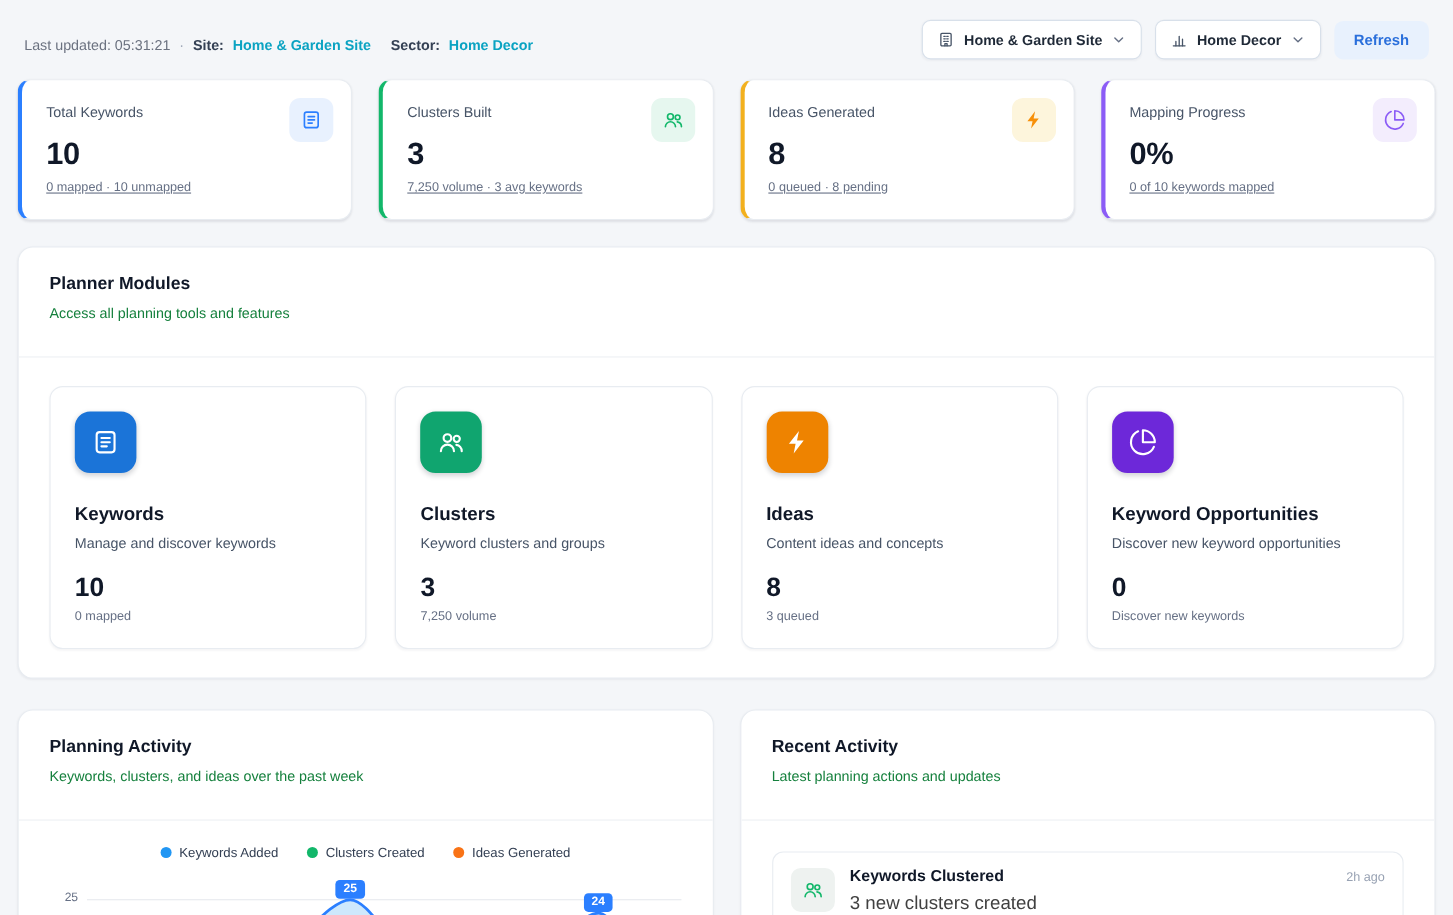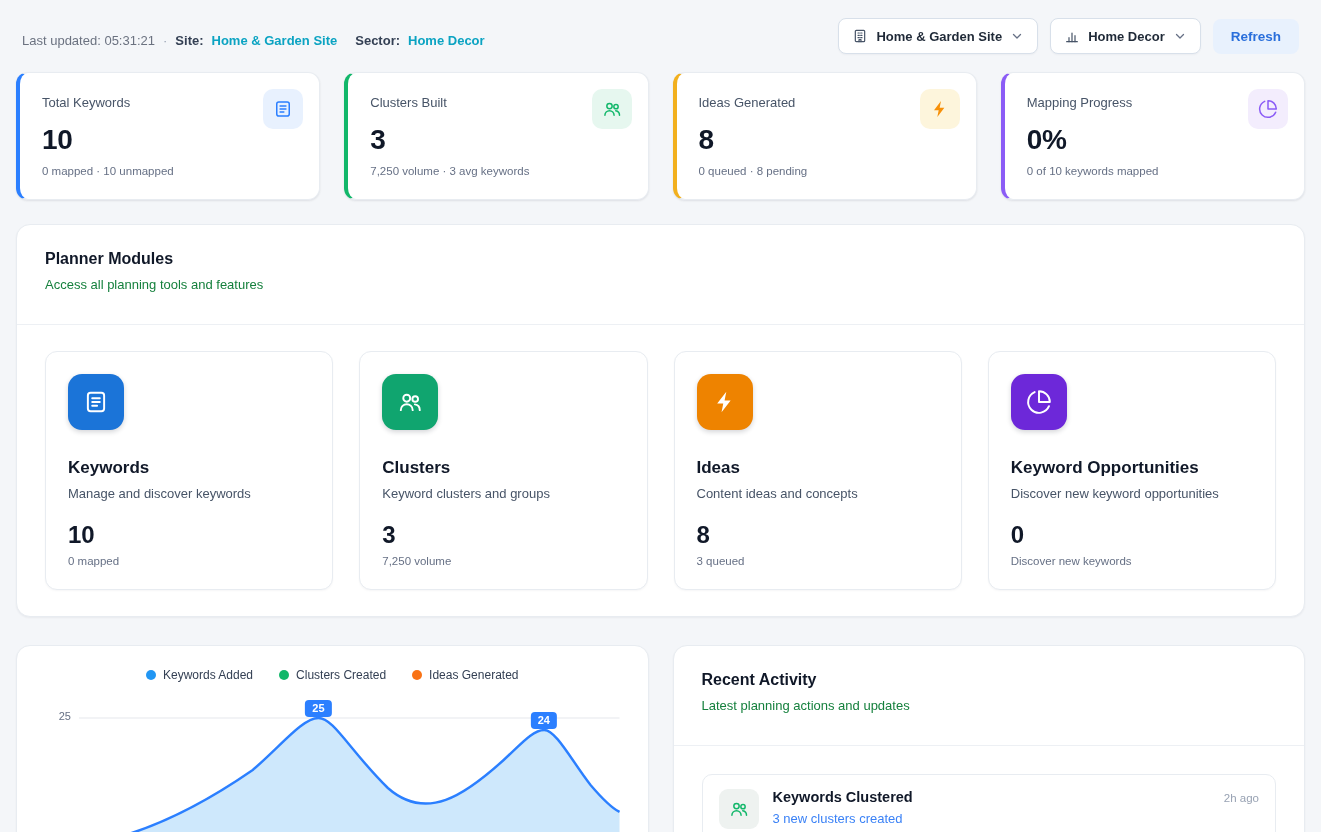--- a/index.html
+++ b/index.html
@@ -43,21 +43,21 @@
     border-radius: 12px; padding: 20px 20px 22px 22px;
     box-shadow: 0 1px 2px rgba(16,24,40,.06), 0 1px 3px rgba(16,24,40,.04);
   }
   .stat-label { font-size: 13px; color: #475467; }
   .stat-icon {
     position: absolute; top: 16px; right: 16px; width: 40px; height: 40px; border-radius: 10px;
     display: flex; align-items: center; justify-content: center;
   }
   .stat-icon svg { width: 20px; height: 20px; }
   .stat-value { font-size: 28px; font-weight: 700; color: #101828; margin-top: 13px; letter-spacing: -0.3px; }
-  .stat-detail { font-size: 11.5px; color: #667085; margin-top: 9px; }
+  .stat-detail { font-size: 11.5px; color: #667085; margin-top: 9px; text-decoration: underline; }
 
   
   .modules-card {
     background: #fff; border: 1px solid #e8ecf1; border-radius: 14px; margin-bottom: 28px;
     box-shadow: 0 1px 2px rgba(16,24,40,.05);
   }
   .section-head { padding: 25px 28px 32px; border-bottom: 1px solid #edf0f4; }
   .section-title { font-size: 16px; font-weight: 700; color: #101828; }
   .section-subtitle { font-size: 13px; color: #15803d; margin-top: 9px; }
   .modules-grid { display: grid; grid-template-columns: repeat(4, 1fr); gap: 26px; padding: 26px 28px; }
@@ -103,21 +103,21 @@
   }
   .activity-tile {
     width: 40px; height: 40px; border-radius: 9px; background: #eef2f0; color: #12b76a;
     display: flex; align-items: center; justify-content: center; flex: none;
   }
   .activity-tile svg { width: 20px; height: 20px; }
   .activity-content { flex: 1; }
   .activity-title-row { display: flex; justify-content: space-between; align-items: baseline; }
   .activity-title { font-size: 14.5px; font-weight: 700; color: #101828; }
   .activity-time { font-size: 11.5px; color: #98a2b3; }
-  .activity-desc { font-size: 13px; color: #3b82f6; margin-top: 6px; }
+  .activity-desc { font-size: 17px; color: #404040; margin-top: 6px; }
 </style>
 </head>
 <body>
 
 <div class="page">
 
   <div class="topbar">
     <div class="topbar-left">
       <div class="meta">
         <span class="meta-muted">Last updated: 05:31:21</span>
@@ -273,20 +273,24 @@
         <div class="module-value">0</div>
         <div class="module-detail">Discover new keywords</div>
       </div>
 
     </div>
   </section>
 
   <div class="bottom-row">
 
     <section class="panel">
+      <div class="section-head">
+        <h2 class="section-title">Planning Activity</h2>
+        <p class="section-subtitle">Keywords, clusters, and ideas over the past week</p>
+      </div>
       <div class="panel-body">
         <div class="legend">
           <span class="legend-item">
             <span class="legend-dot" style="background-color: rgb(33, 150, 243);"></span>
             <span>Keywords Added</span>
           </span>
           <span class="legend-item">
             <span class="legend-dot" style="background-color: rgb(18, 183, 106);"></span>
             <span>Clusters Created</span>
           </span>

